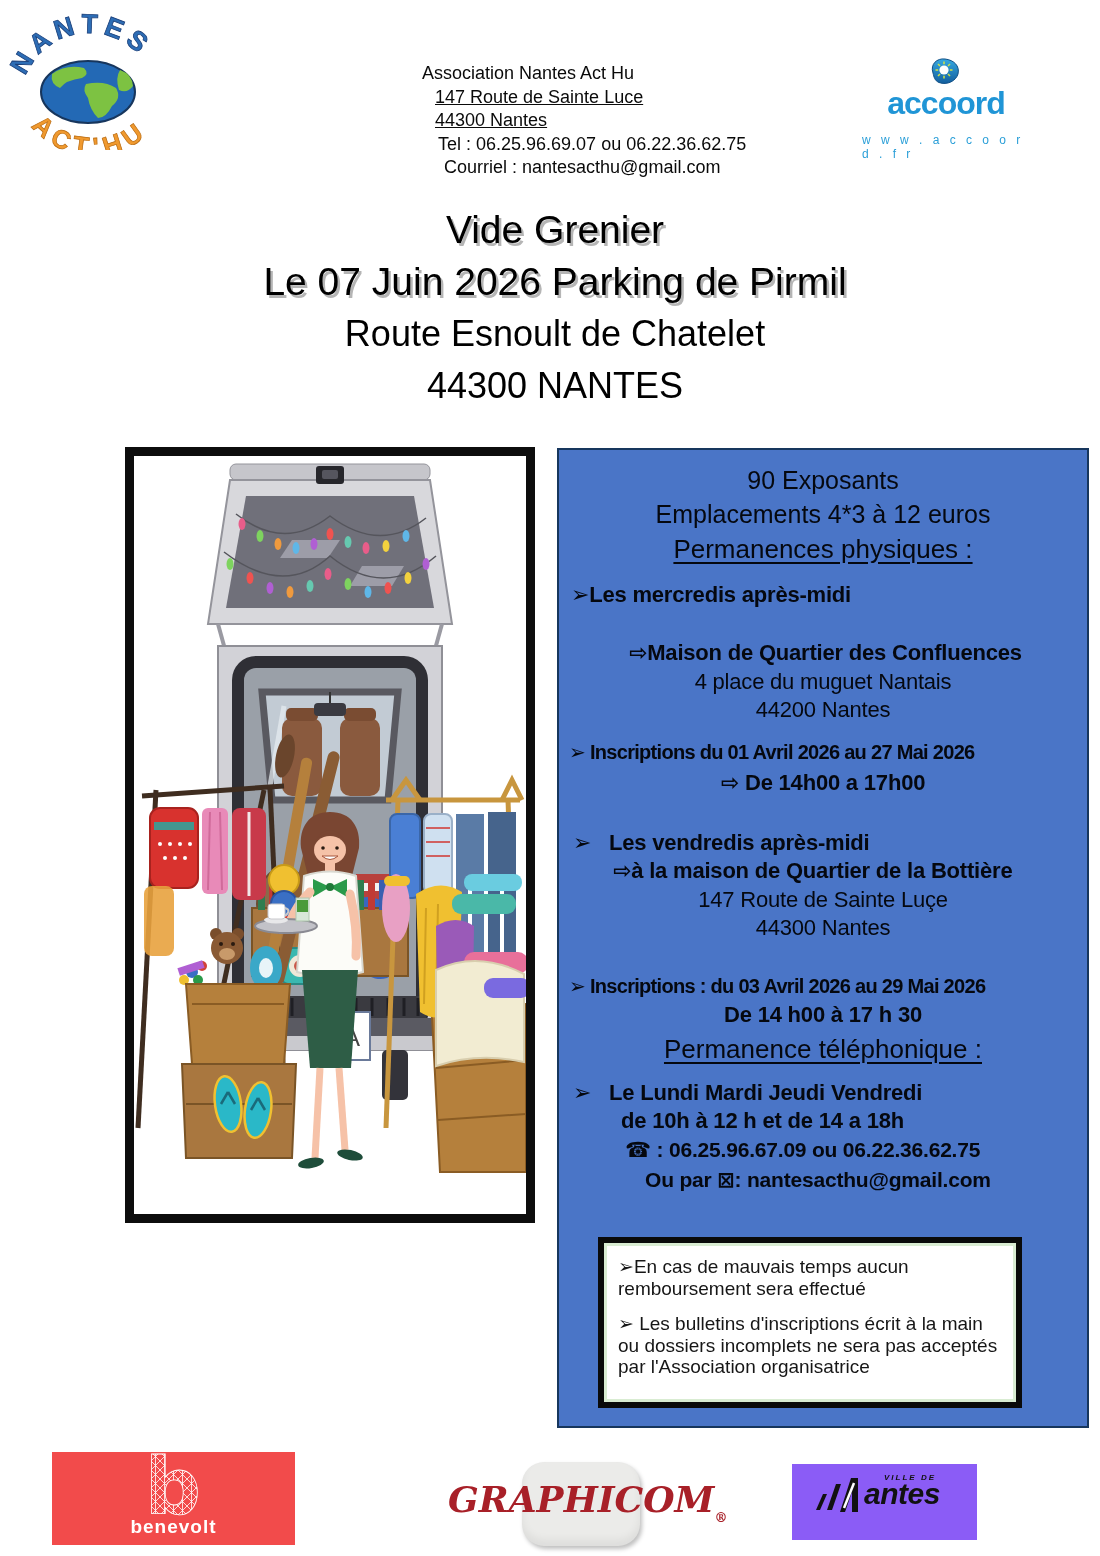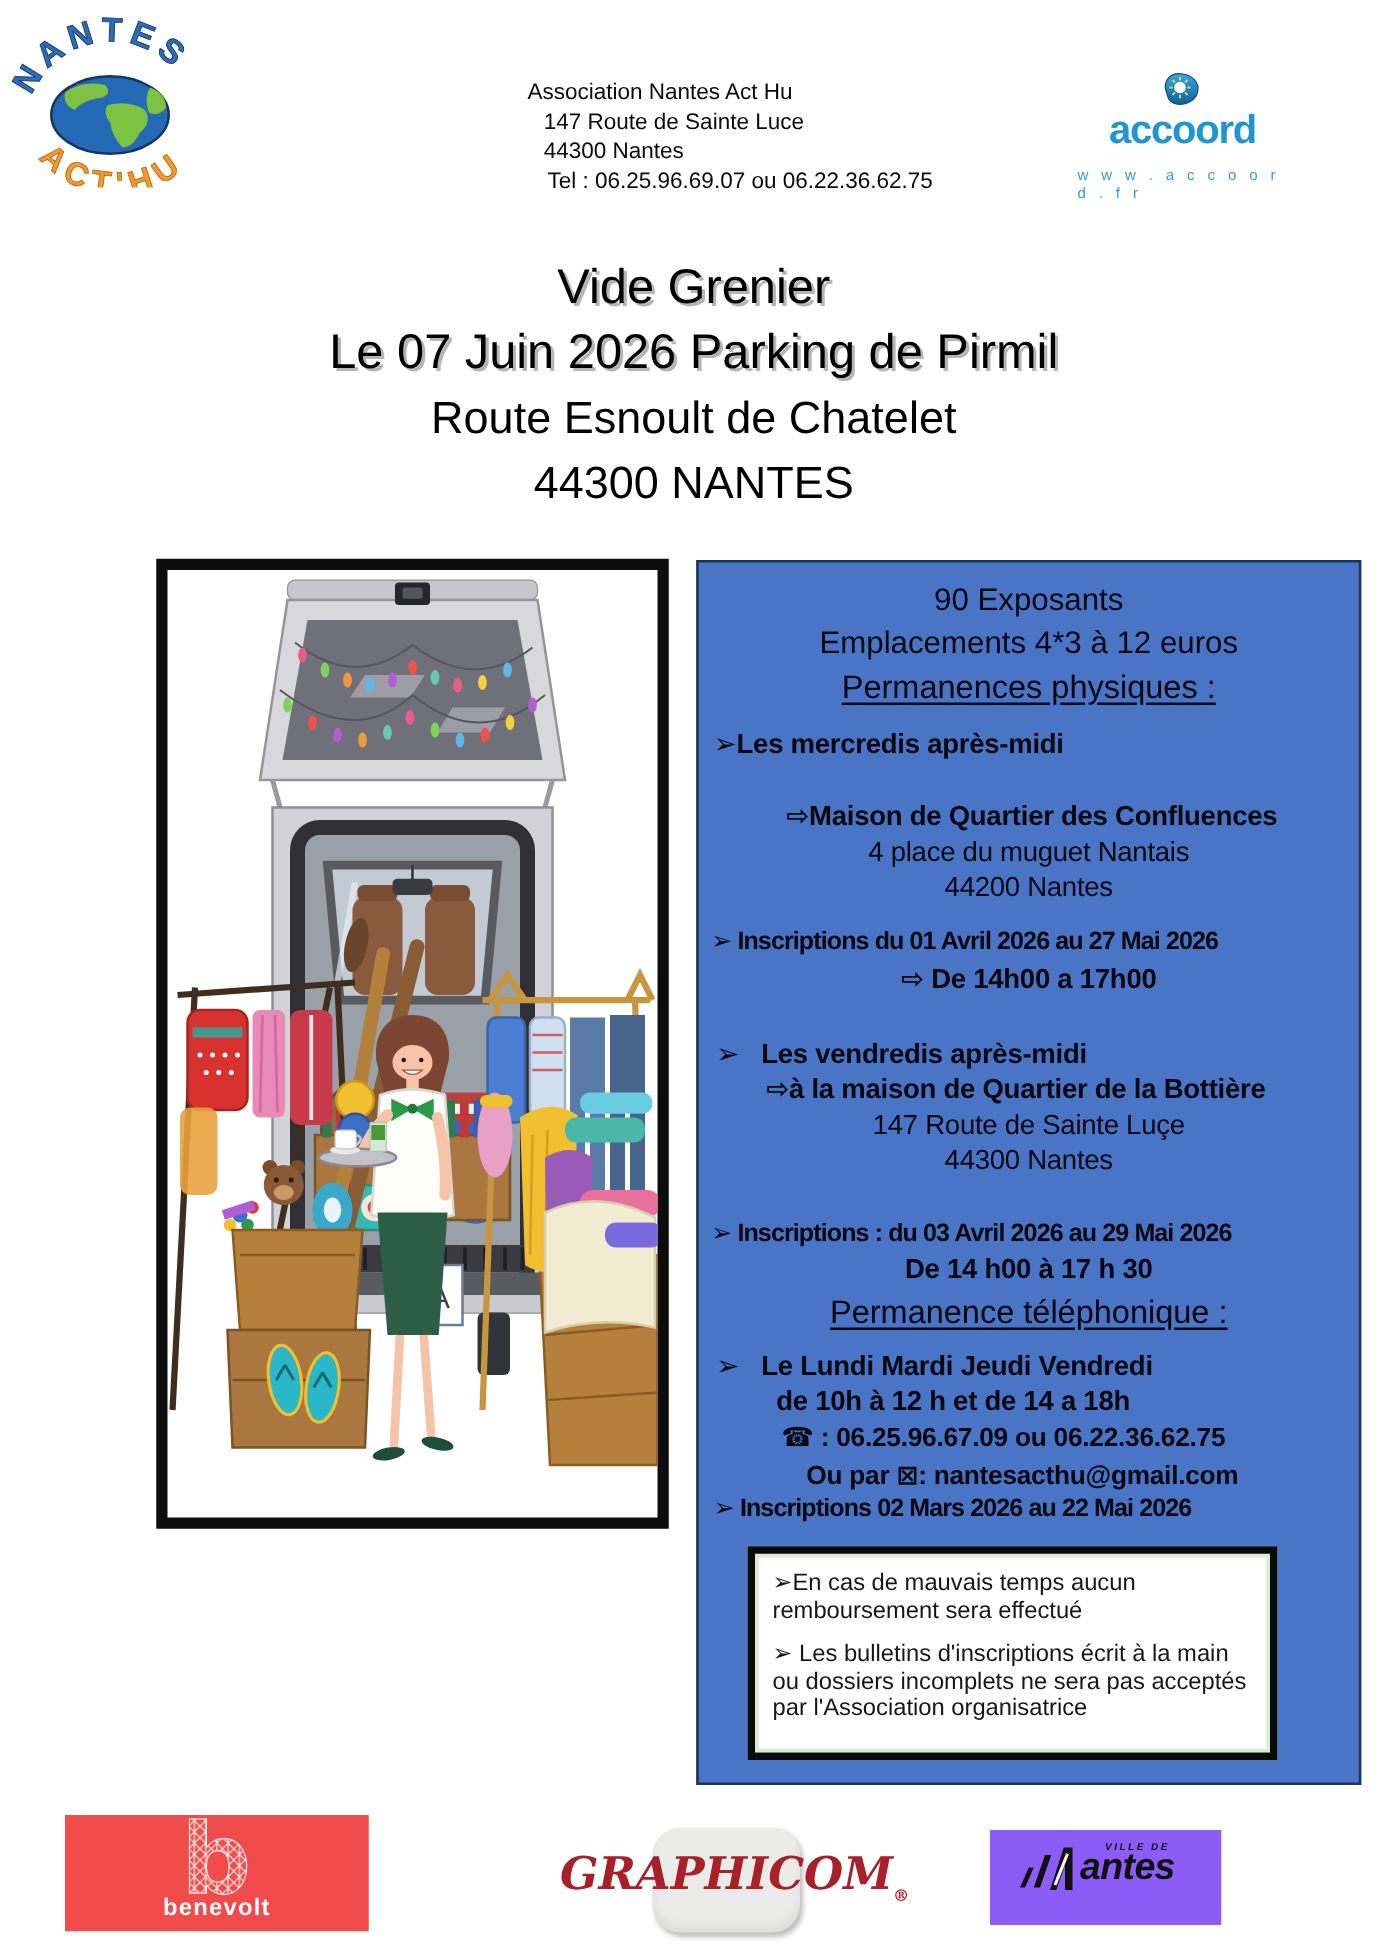--- a/index.html
+++ b/index.html
@@ -3,21 +3,21 @@
 <meta charset="utf-8">
 <style>
   html,body{margin:0;padding:0;background:#888;}
   .page{position:relative;width:1100px;height:1556px;background:#ffffff;margin:0 auto;
         font-family:"Liberation Sans","DejaVu Sans",sans-serif;overflow:hidden;}
 
   
   .org-logo{position:absolute;left:8px;top:8px;width:168px;height:142px;}
   .contact{position:absolute;left:422px;top:62px;width:400px;font-size:18px;line-height:23.5px;color:#0a0a0a;}
   .contact .c0{padding-left:0px;}
-  .contact .c1,.contact .c2{padding-left:13px;}
+  .contact .c1,.contact .c2{padding-left:13px;text-decoration:underline;}
   .contact .c3{padding-left:16px;}
   .contact .c4{padding-left:22px;}
   .accoord{position:absolute;left:856px;top:56px;width:180px;}
   .accoord .row{display:flex;align-items:center;gap:2px;flex-direction:column;}
   .accoord .brand{font-size:32px;font-weight:bold;color:#2095d6;letter-spacing:-1px;line-height:30px;}
   .accoord .url{font-size:12px;color:#2b9fd8;letter-spacing:3.5px;margin-top:15px;padding-left:6px;}
 
   
   .title{position:absolute;left:0;top:204px;width:1110px;text-align:center;color:#000;}
   .title div{line-height:52px;}
@@ -79,20 +79,21 @@
     <text font-size="26" font-weight="bold" fill="#f0992e" stroke="#b86a10" stroke-width="0.7" letter-spacing="6">
       <textPath href="#arcBot" startOffset="50%" text-anchor="middle">ACT'HU</textPath>
     </text>
   </svg>
 
   <div class="contact">
     <div class="c0">Association Nantes Act Hu</div>
     <div class="c1">147 Route de Sainte Luce</div>
     <div class="c2">44300 Nantes</div>
     <div class="c3">Tel : 06.25.96.69.07 ou 06.22.36.62.75</div>
+    <div class="c4">Courriel : nantesacthu@gmail.com</div>
   </div>
 
   <div class="accoord">
     <div class="row">
       <svg width="34" height="30" viewBox="0 0 34 30">
         <defs>
           <linearGradient id="accg" x1="0" y1="0" x2="0" y2="1">
             <stop offset="0" stop-color="#36a9e1"></stop>
               <stop offset="1" stop-color="#145f9e"></stop>
           </linearGradient>
@@ -377,21 +378,20 @@
     <div class="bl" style="top:408px;left:54px;font-size:22px">⇨à la maison de Quartier de la Bottière</div>
     <div class="bl reg ctr" style="top:437px;font-size:22px">147 Route de Sainte Luçe</div>
     <div class="bl reg ctr" style="top:465px;font-size:22px">44300 Nantes</div>
     <div class="bl sm" style="top:524px;left:10px">➢ Inscriptions : du 03 Avril 2026 au 29 Mai 2026</div>
     <div class="bl ctr" style="top:552px;font-size:22px">De 14 h00 à 17 h 30</div>
     <div class="bl hdr u" style="top:584px;font-size:26px">Permanence téléphonique : </div>
     <div class="bl" style="top:630px;left:14px;font-size:22px">➢&nbsp;&nbsp; Le Lundi Mardi Jeudi Vendredi</div>
     <div class="bl" style="top:658px;left:62px;font-size:22px">de 10h à 12 h et de 14 a 18h</div>
     <div class="bl" style="top:688px;left:66px">☎ : 06.25.96.67.09 ou 06.22.36.62.75</div>
     <div class="bl" style="top:718px;left:86px">Ou par ⊠: nantesacthu@gmail.com</div>
-    <div class="bl sm" style="top:744px;left:12px">➢ Inscriptions 02 Mars 2026 au 22 Mai 2026</div>
   </div>
 
   <div class="cond">
     <p>➢En cas de mauvais temps aucun remboursement sera effectué</p>
     <p>➢ Les bulletins d'inscriptions écrit à la main ou dossiers incomplets ne sera pas acceptés par l'Association organisatrice</p>
   </div>
 
   <div class="benevolt">
     <svg width="243" height="68" viewBox="0 0 243 68">
       <defs>

